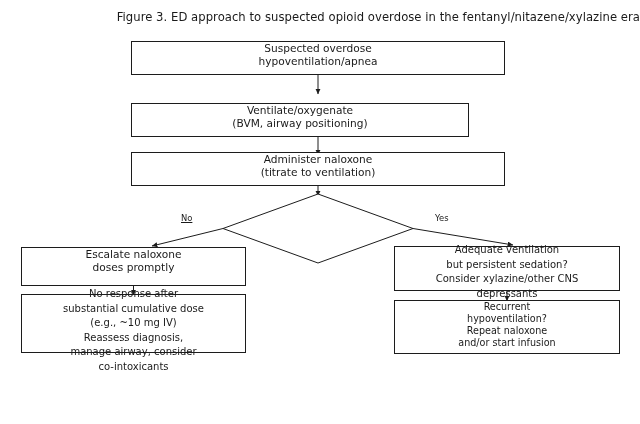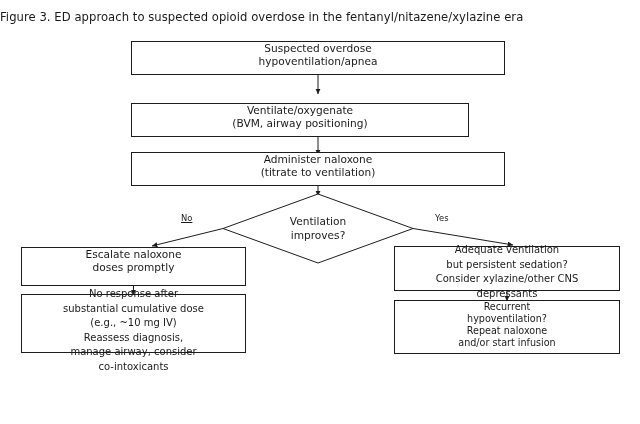--- a/index.html
+++ b/index.html
@@ -16,21 +16,21 @@
     width: 640px;
     height: 424px;
     background: #ffffff;
     overflow: hidden;
   }
   .title {
     position: absolute;
     left: 0;
     top: 10px;
     width: 640px;
-    text-align: left;
+    text-align: right;
     font-size: 11.6px;
     color: #1a1a1a;
     letter-spacing: 0.05px;
     white-space: nowrap;
   }
   .node {
     position: absolute;
     box-sizing: border-box;
     border: 1px solid #1c1c1c;
     background: #ffffff;
@@ -118,22 +118,20 @@
   <div class="node main-node" style="left:131px; top:103px; width:338px; height:34px;">
     <span class="txt">Ventilate/oxygenate
 (BVM, airway positioning)</span>
   </div>
 
   <div class="node main-node" style="left:131px; top:152px; width:374px; height:34px;">
     <span class="txt">Administer naloxone
 (titrate to ventilation)</span>
   </div>
 
-  <div class="diamond-label" style="left:263px; top:215px; width:110px;">Ventilation
-improves?</div>
 
   <div class="edge-label" style="left:181px; top:213px;text-decoration:underline;">No</div>
   <div class="edge-label" style="left:435px; top:213px;">Yes</div>
 
   <div class="node branch-node-lg" style="left:21px; top:247px; width:225px; height:39px;">
     <span class="txt">Escalate naloxone
 doses promptly</span>
   </div>
 
   <div class="node branch-node-sm overflow" style="left:21px; top:294px; width:225px; height:59px;">

